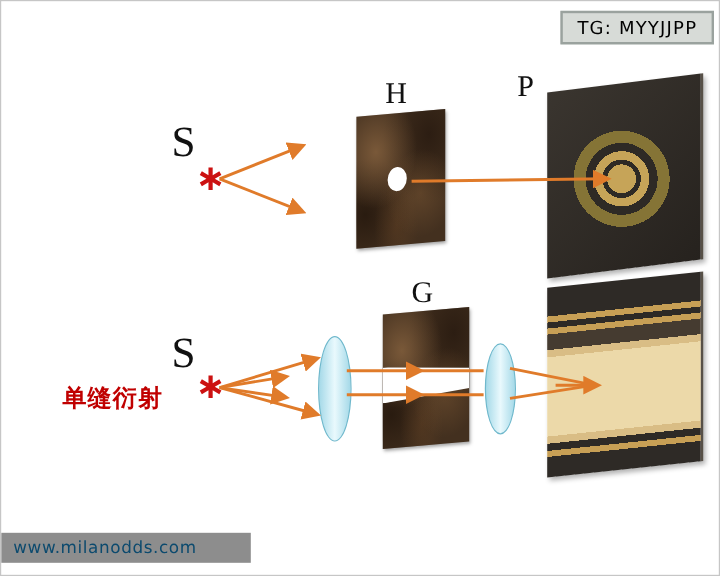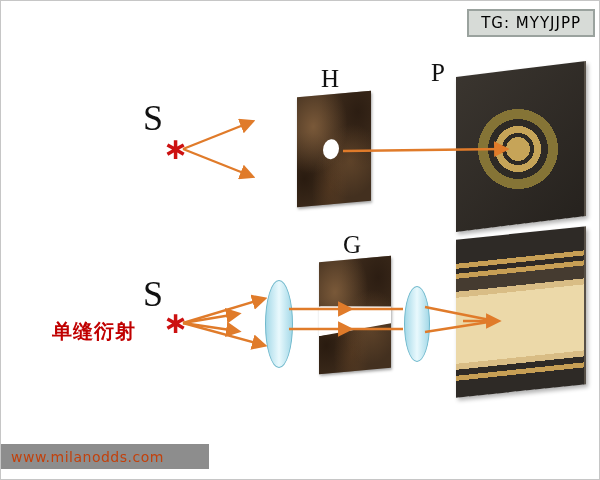--- a/index.html
+++ b/index.html
@@ -9,21 +9,21 @@
     font-family:"DejaVu Sans","Liberation Sans",sans-serif;
   }
   
   .tg-box{
     position:absolute;top:8px;right:4px;padding:3px 12px;
     background:#d7dbd7;border:2px solid #9aa29e;color:#000000;
     font-size:15px;letter-spacing:1px;
   }
   .site-bar{
     position:absolute;left:0;bottom:10px;width:198px;height:25px;
-    background:rgba(125,125,125,0.88);color:#c2410c;font-size:14px;
+    background:rgba(125,125,125,0.88);color:#0c4a6e;font-size:14px;
     display:flex;align-items:center;padding-left:10px;letter-spacing:0.5px;text-align:right;
   }
   
   .cn-title{
     position:absolute;color:#c00000;font-weight:bold;font-size:20px;
     letter-spacing:1px;font-family:"DejaVu Sans",sans-serif;
   }
   .letter{
     position:absolute;color:#111;font-family:"Liberation Serif","DejaVu Serif",serif;
   }

